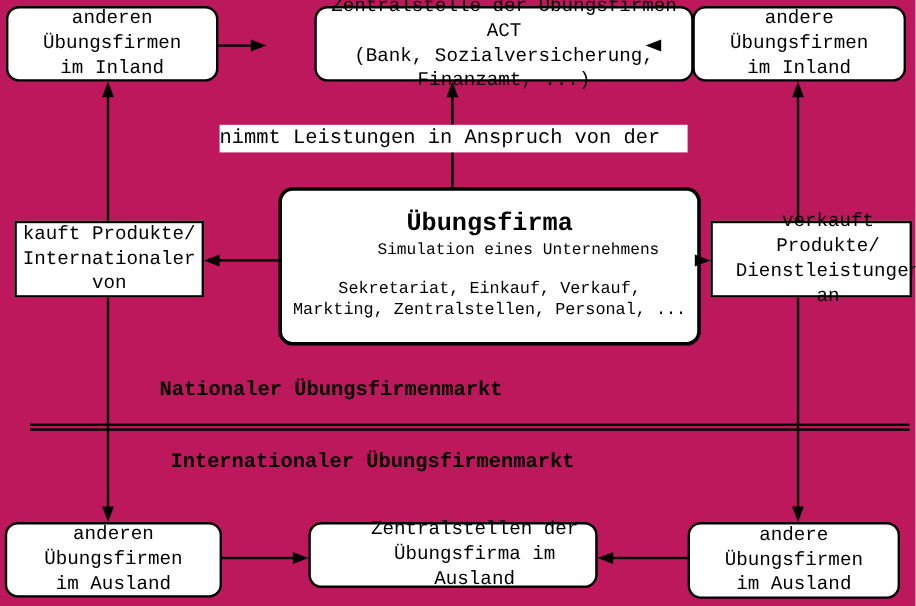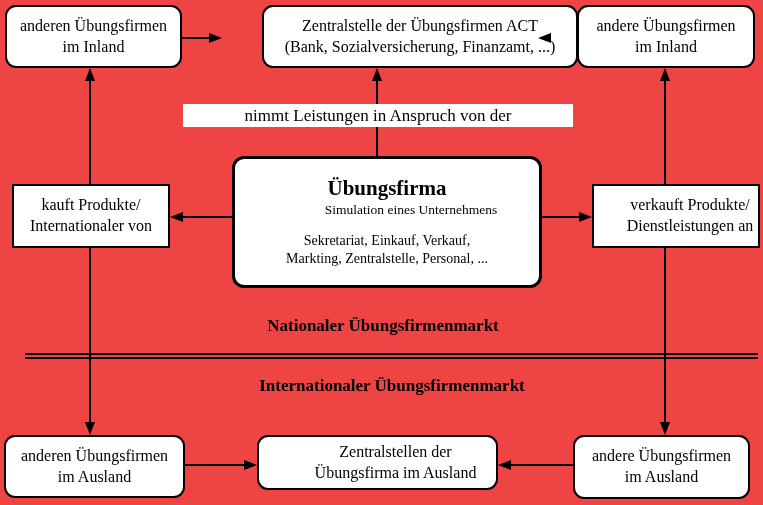--- a/index.html
+++ b/index.html
@@ -1,18 +1,18 @@
 <!DOCTYPE html>
 <html><head>
 <meta charset="utf-8">
 <style>
   html,body { margin:0; padding:0; background:#ffffff; }
   .diagram {
-    position:relative; width:763px; height:505px; background:#ef4444;
-    font-family:Liberation Serif, serif; color:#000000;
+    position:relative; width:763px; height:505px; background:#be185d;
+    font-family:Liberation Mono, monospace; color:#000000;
     overflow:hidden;
   }
   .box {
     position:absolute; background:#ffffff; border:2px solid #000000;
     display:flex; flex-direction:column; justify-content:center; align-items:center;
     text-align:center; z-index:2; box-sizing:border-box;
     font-size:16px; line-height:1.3;
   }
   .rounded { border-radius:11px; }
   .thick   { border-width:3px; border-radius:12px; }
@@ -21,21 +21,21 @@
   .vline { width:2px; }
   .dline {
     position:absolute; height:2px; background:transparent;
     border-top:2px solid #000000; border-bottom:2px solid #000000; z-index:1;
   }
   .ah { position:absolute; width:0; height:0; z-index:3; }
   .ah-up    { border-left:5px solid transparent; border-right:5px solid transparent; border-bottom:13px solid #000000; }
   .ah-down  { border-left:5px solid transparent; border-right:5px solid transparent; border-top:13px solid #000000; }
   .ah-left  { border-top:5px solid transparent; border-bottom:5px solid transparent; border-right:13px solid #000000; }
   .ah-right { border-top:5px solid transparent; border-bottom:5px solid transparent; border-left:13px solid #000000; }
-  .lbl { position:absolute; text-align:center; z-index:3; font-size:17px; line-height:1.25; }
+  .lbl { position:absolute; text-align:left; z-index:3; font-size:17px; line-height:1.25; }
   .lbl-bg { background:#ffffff; padding:1px 0; }
   .bold { font-weight:bold; }
   .uf-title { font-size:21px; font-weight:bold; line-height:1.25; }
   .uf-sub   { font-size:13.5px; line-height:1.25; margin-bottom:13px;margin-left:48px; }
   .uf-dept  { font-size:14px; line-height:1.32; }
 </style>
 </head>
 <body>
 
 <div class="diagram">
@@ -60,25 +60,25 @@
   <div class="box rounded" style="left:222px; top:5px; width:316px; height:63px;margin-left:40px;">
     <span>Zentralstelle der Übungsfirmen ACT</span>
     <span>(Bank, Sozialversicherung, Finanzamt, ...)</span>
   </div>
 
   <div class="box rounded" style="left:577px; top:5px; width:178px; height:63px;">
     <span>andere Übungsfirmen</span>
     <span>im Inland</span>
   </div>
 
-  <div class="box thick" style="left:232px; top:156px; width:310px; height:132px;">
+  <div class="box thick" style="left:232px; top:156px; width:352px; height:132px;">
     <span class="uf-title">Übungsfirma</span>
     <span class="uf-sub">Simulation eines Unternehmens</span>
     <span class="uf-dept">Sekretariat, Einkauf, Verkauf,</span>
-    <span class="uf-dept">Markting, Zentralstelle, Personal, ...</span>
+    <span class="uf-dept">Markting, Zentralstellen, Personal, ...</span>
   </div>
 
   <div class="box" style="left:12px; top:184px; width:158px; height:64px;">
     <span>kauft Produkte/</span>
     <span>Internationaler von</span>
   </div>
 
   <div class="box" style="left:592px; top:184px; width:168px; height:64px;padding-left:28px;">
     <span>verkauft Produkte/</span>
     <span>Dienstleistungen an</span>

